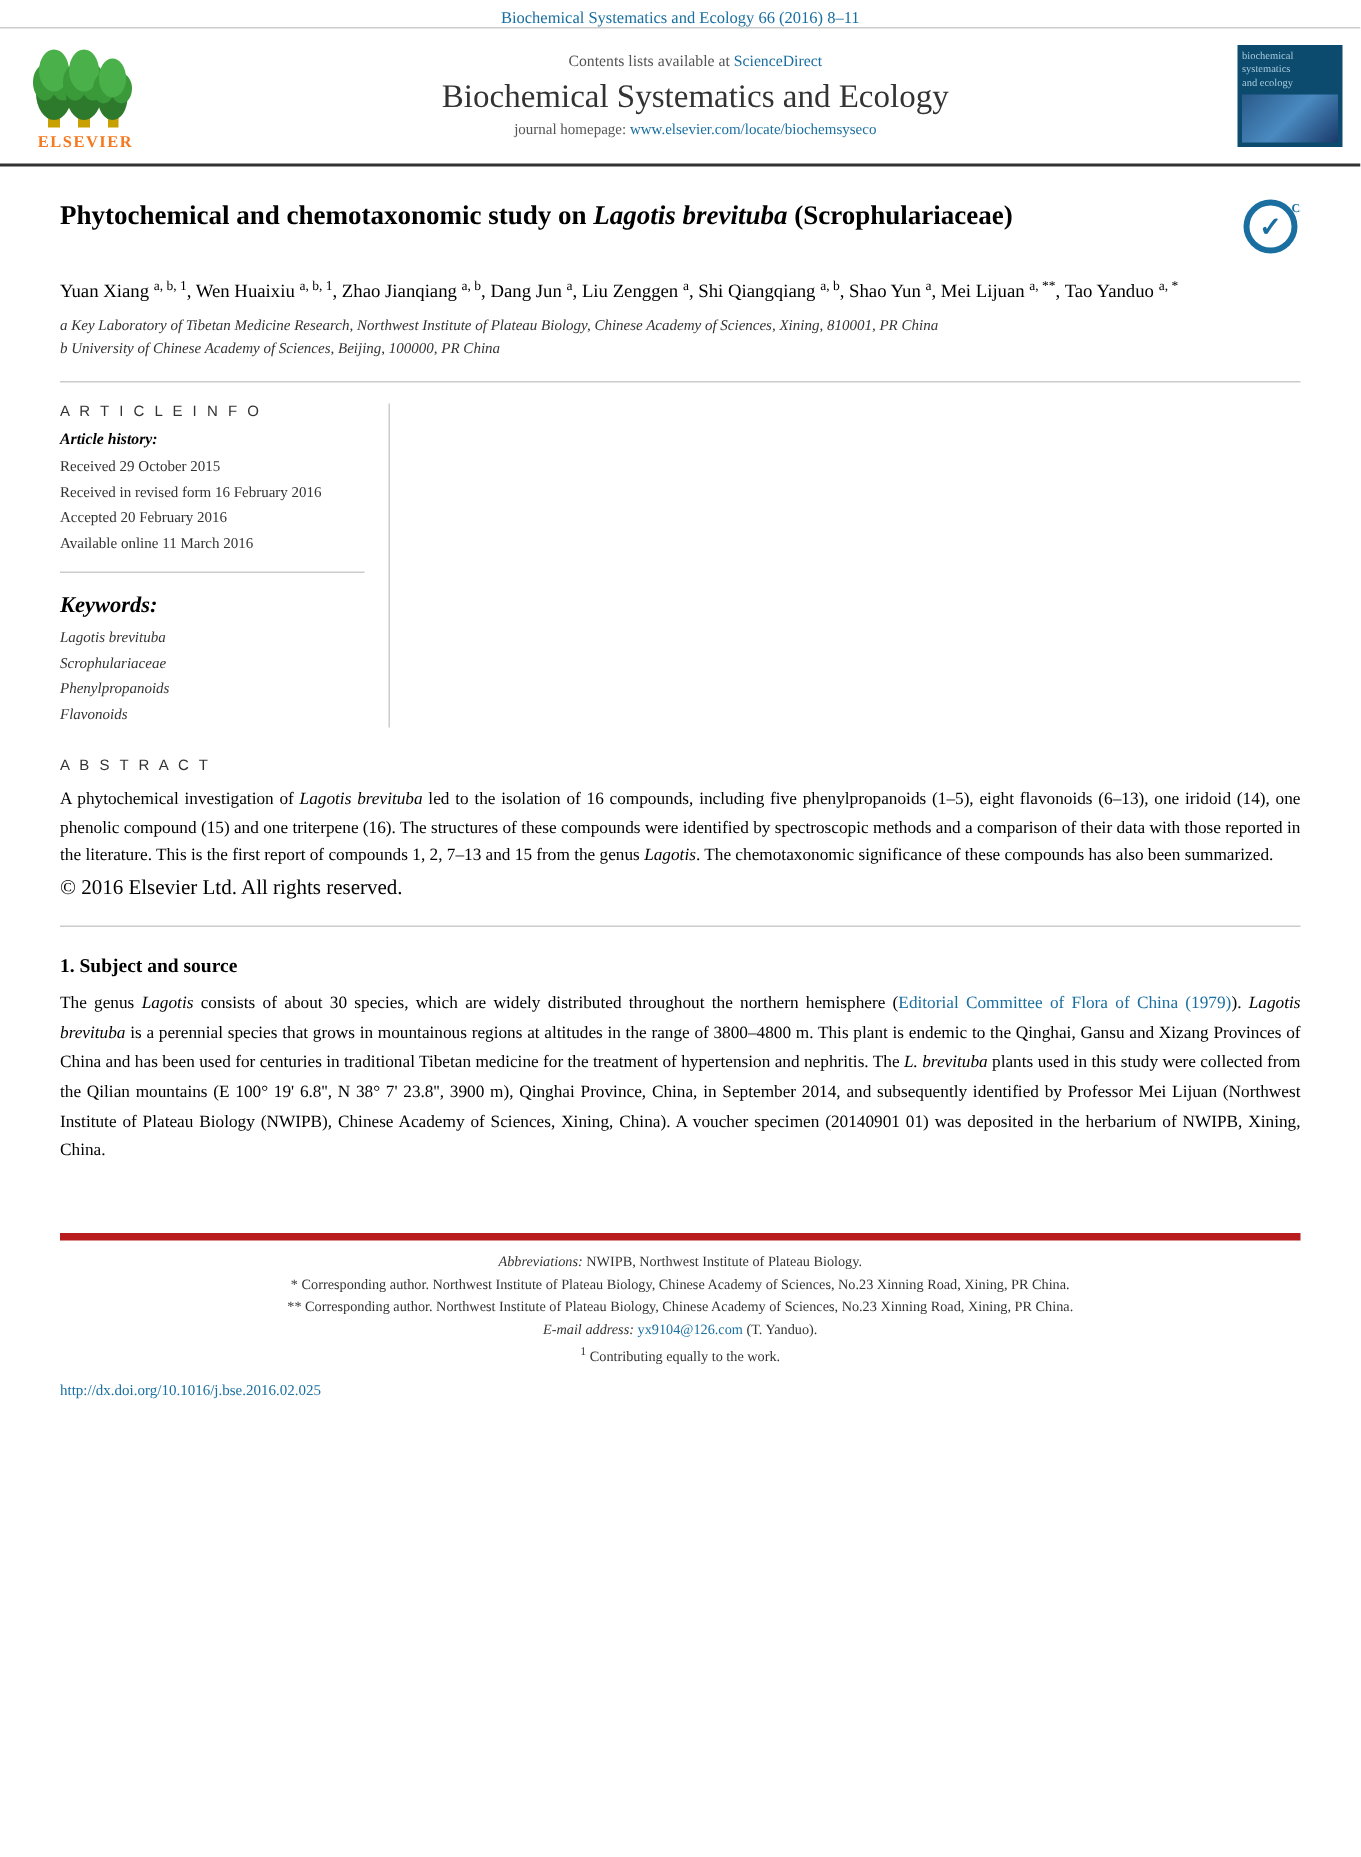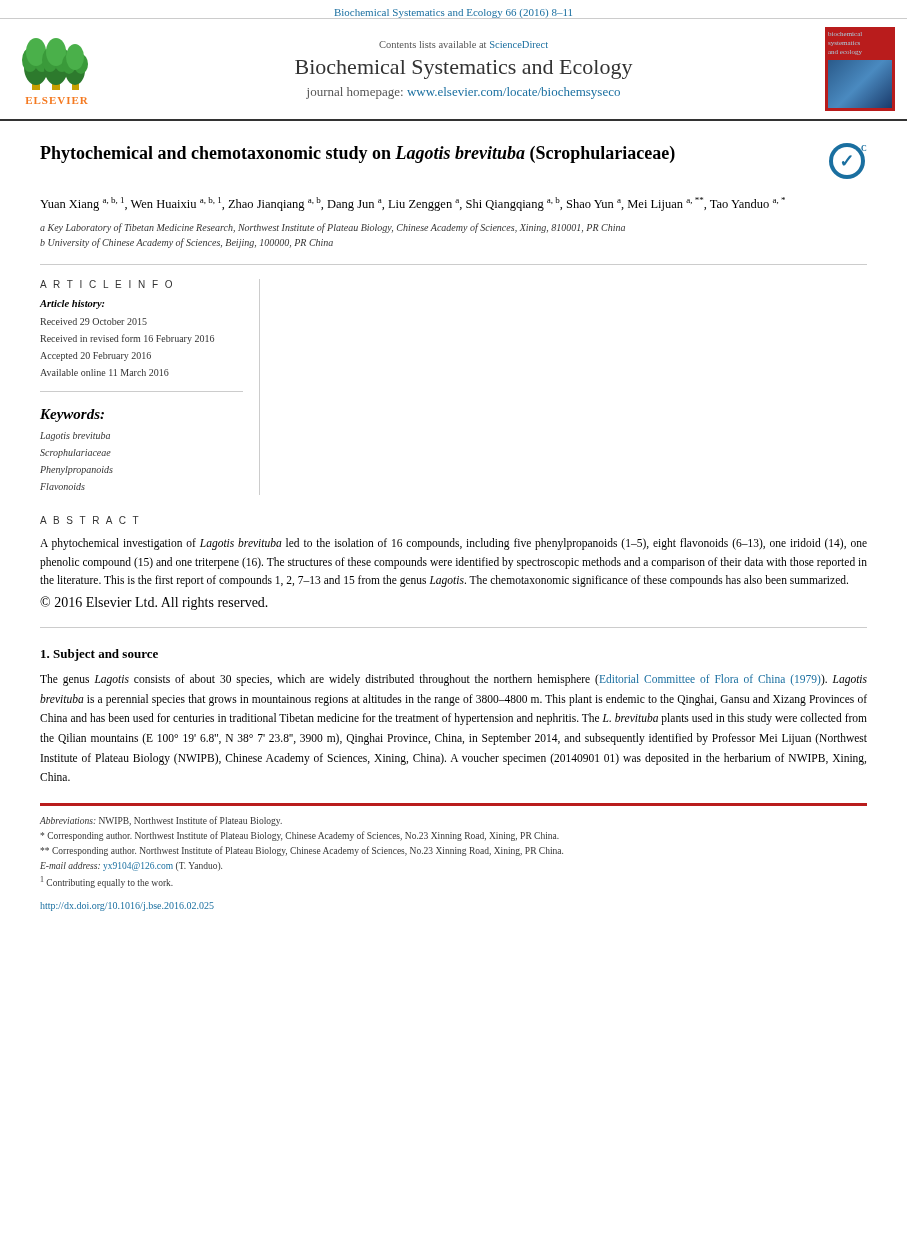--- a/index.html
+++ b/index.html
@@ -58,30 +58,30 @@
       color: #1a6fa0;
     }
     .journal-title-main {
       font-size: 22px;
       font-weight: normal;
       color: #333;
       font-family: 'Times New Roman', serif;
       margin-bottom: 4px;
     }
     .journal-homepage {
-      font-size: 13px;
+      font-size: 10px;
       color: #555;
     }
     .journal-homepage a {
       color: #1a6fa0;
     }
     .journal-cover {
       width: 70px;
-      height: 84px;
-      background: #b91c1c;
+      height: 68px;
+      background: #0c4a6e;
       flex-shrink: 0;
       display: flex;
       flex-direction: column;
       padding: 3px;
       color: white;
     }
     .journal-cover-title {
       font-size: 7px;
       color: #acd;
       line-height: 1.3;
@@ -217,23 +217,24 @@
     }
     .body-text em {
       font-style: italic;
     }
     .body-text a {
       color: #1a6fa0;
       text-decoration: none;
       margin-top: 44px;
     }
     .footnotes-section {
-      margin-top: 15px;
-      border-top: 3px solid #b91c1c;
+      margin-top: 44px;
+      border-top: 5px solid #b91c1c;
       padding-top: 8px;
+      text-align: center;
     }
     .footnote-line {
       font-size: 9.5px;
       color: #333;
       line-height: 1.6;
     }
     .footnote-line em {
       font-style: italic;
     }
     .footnote-line a {

